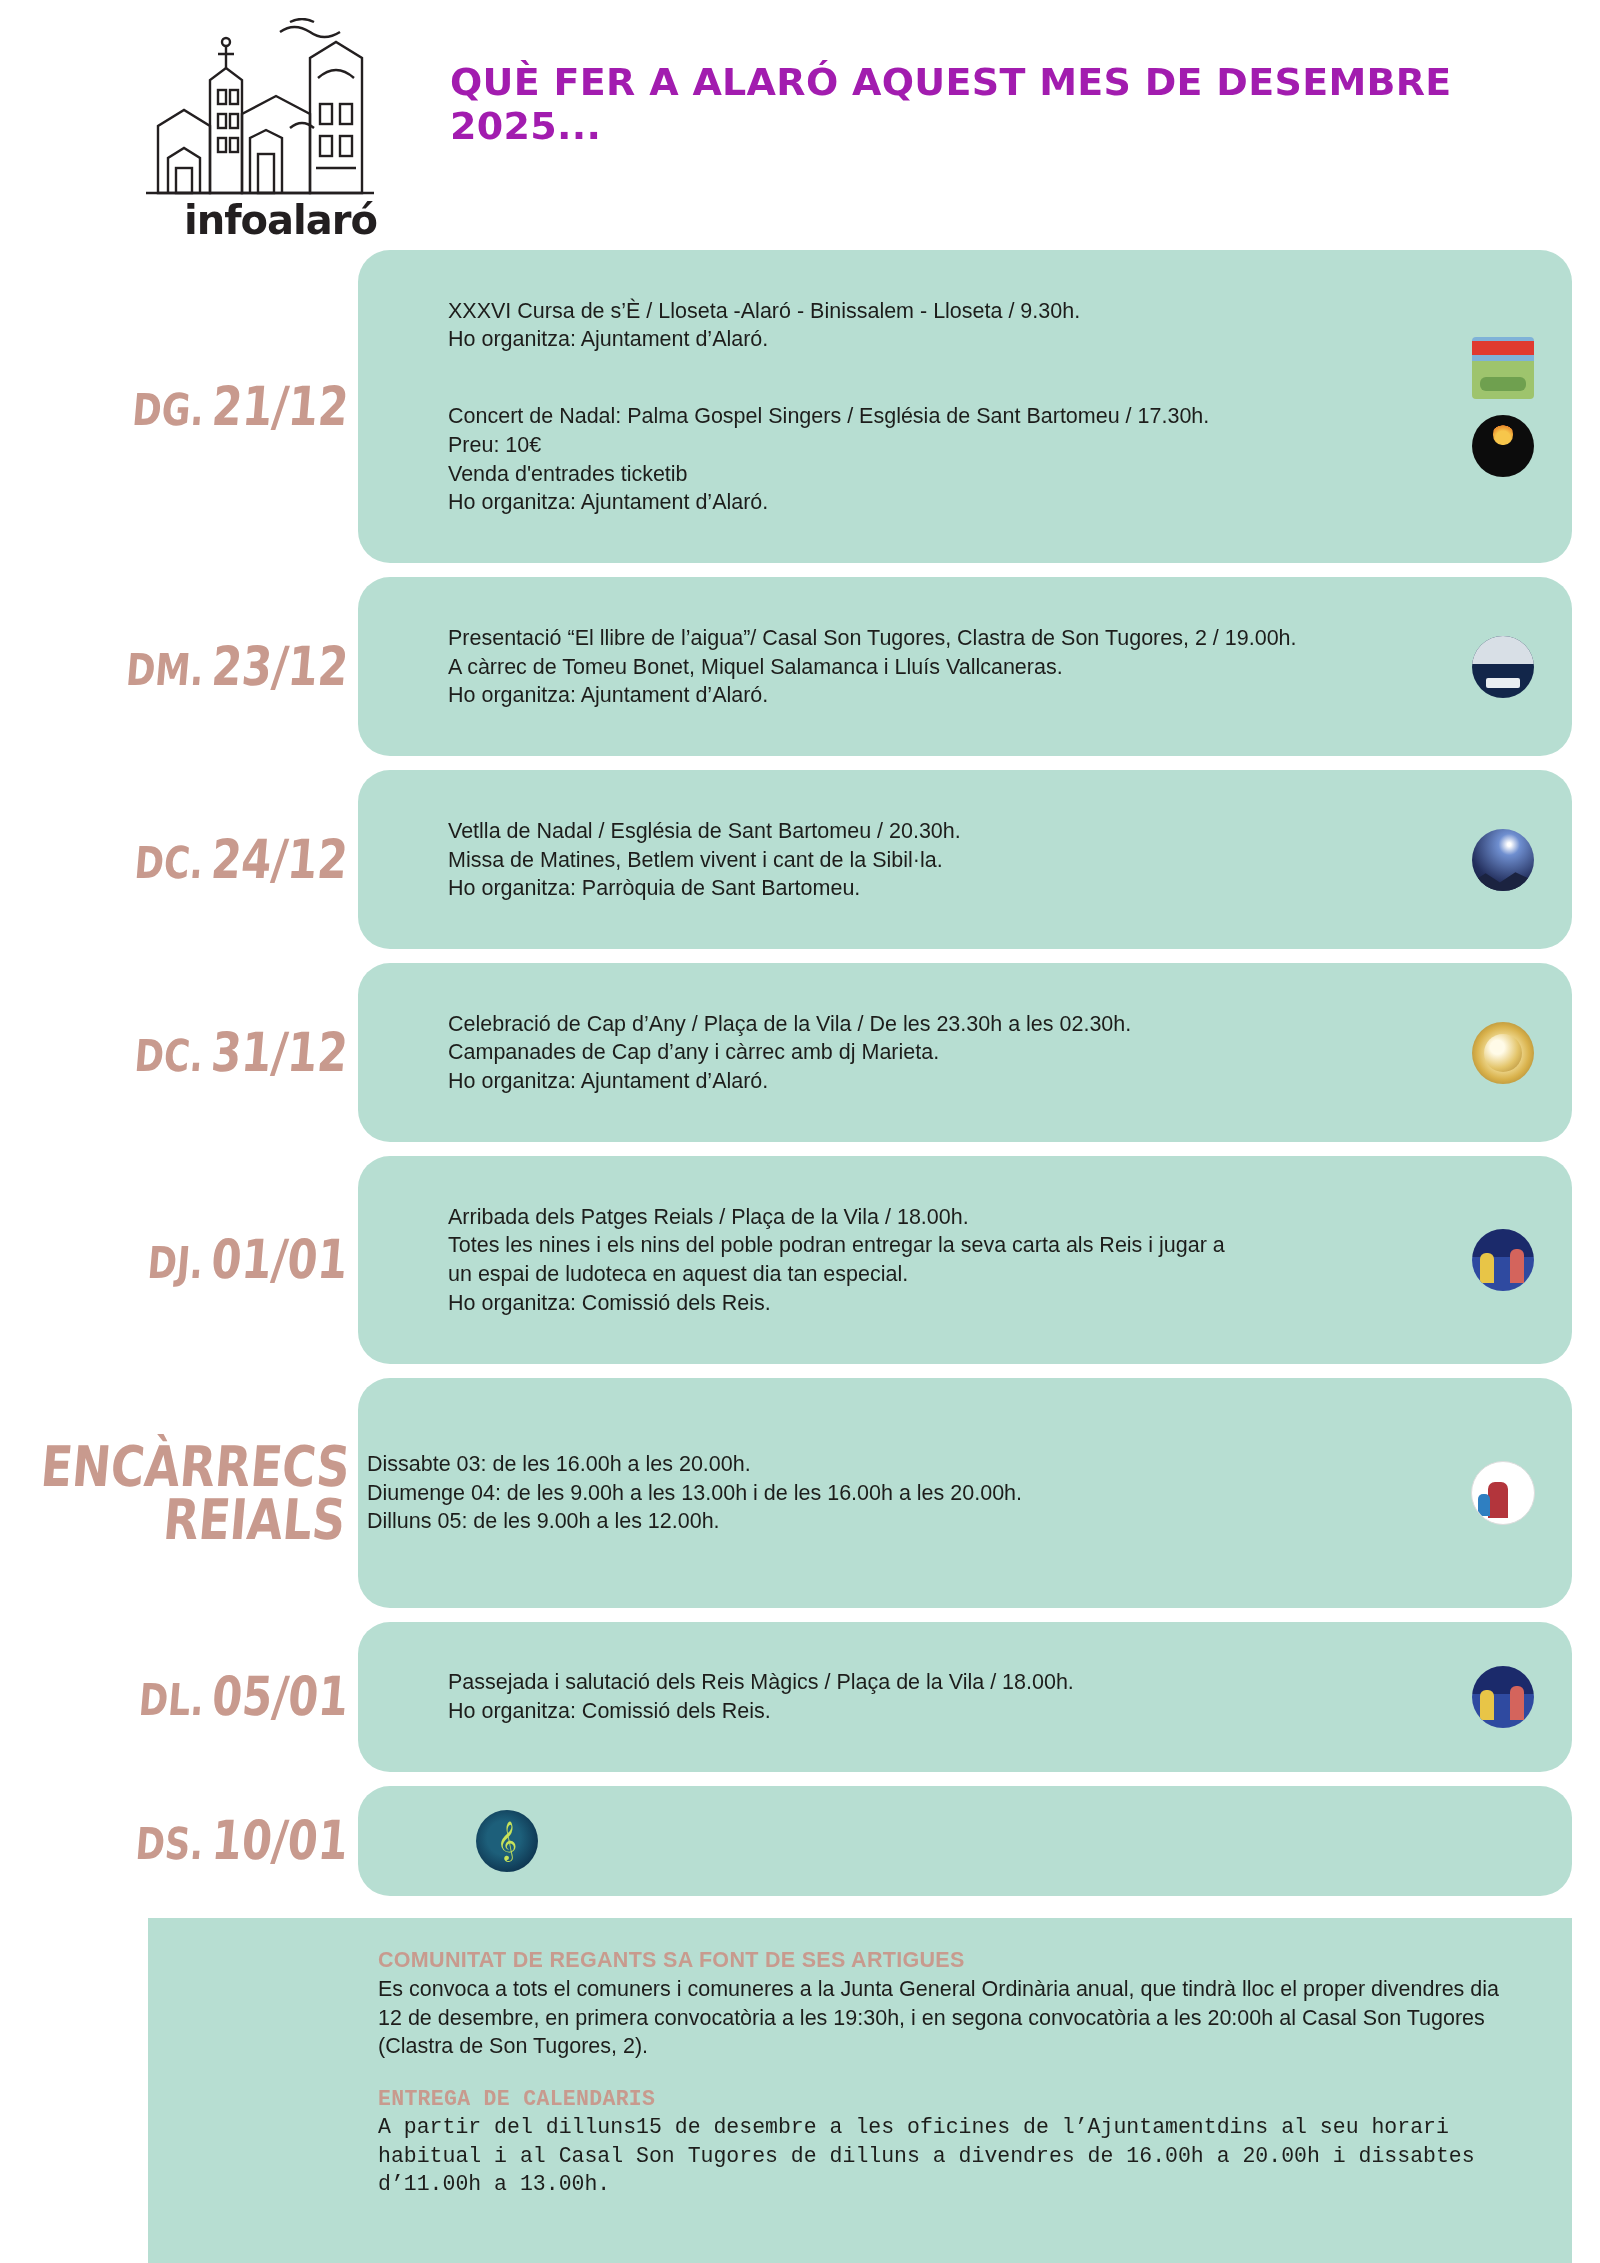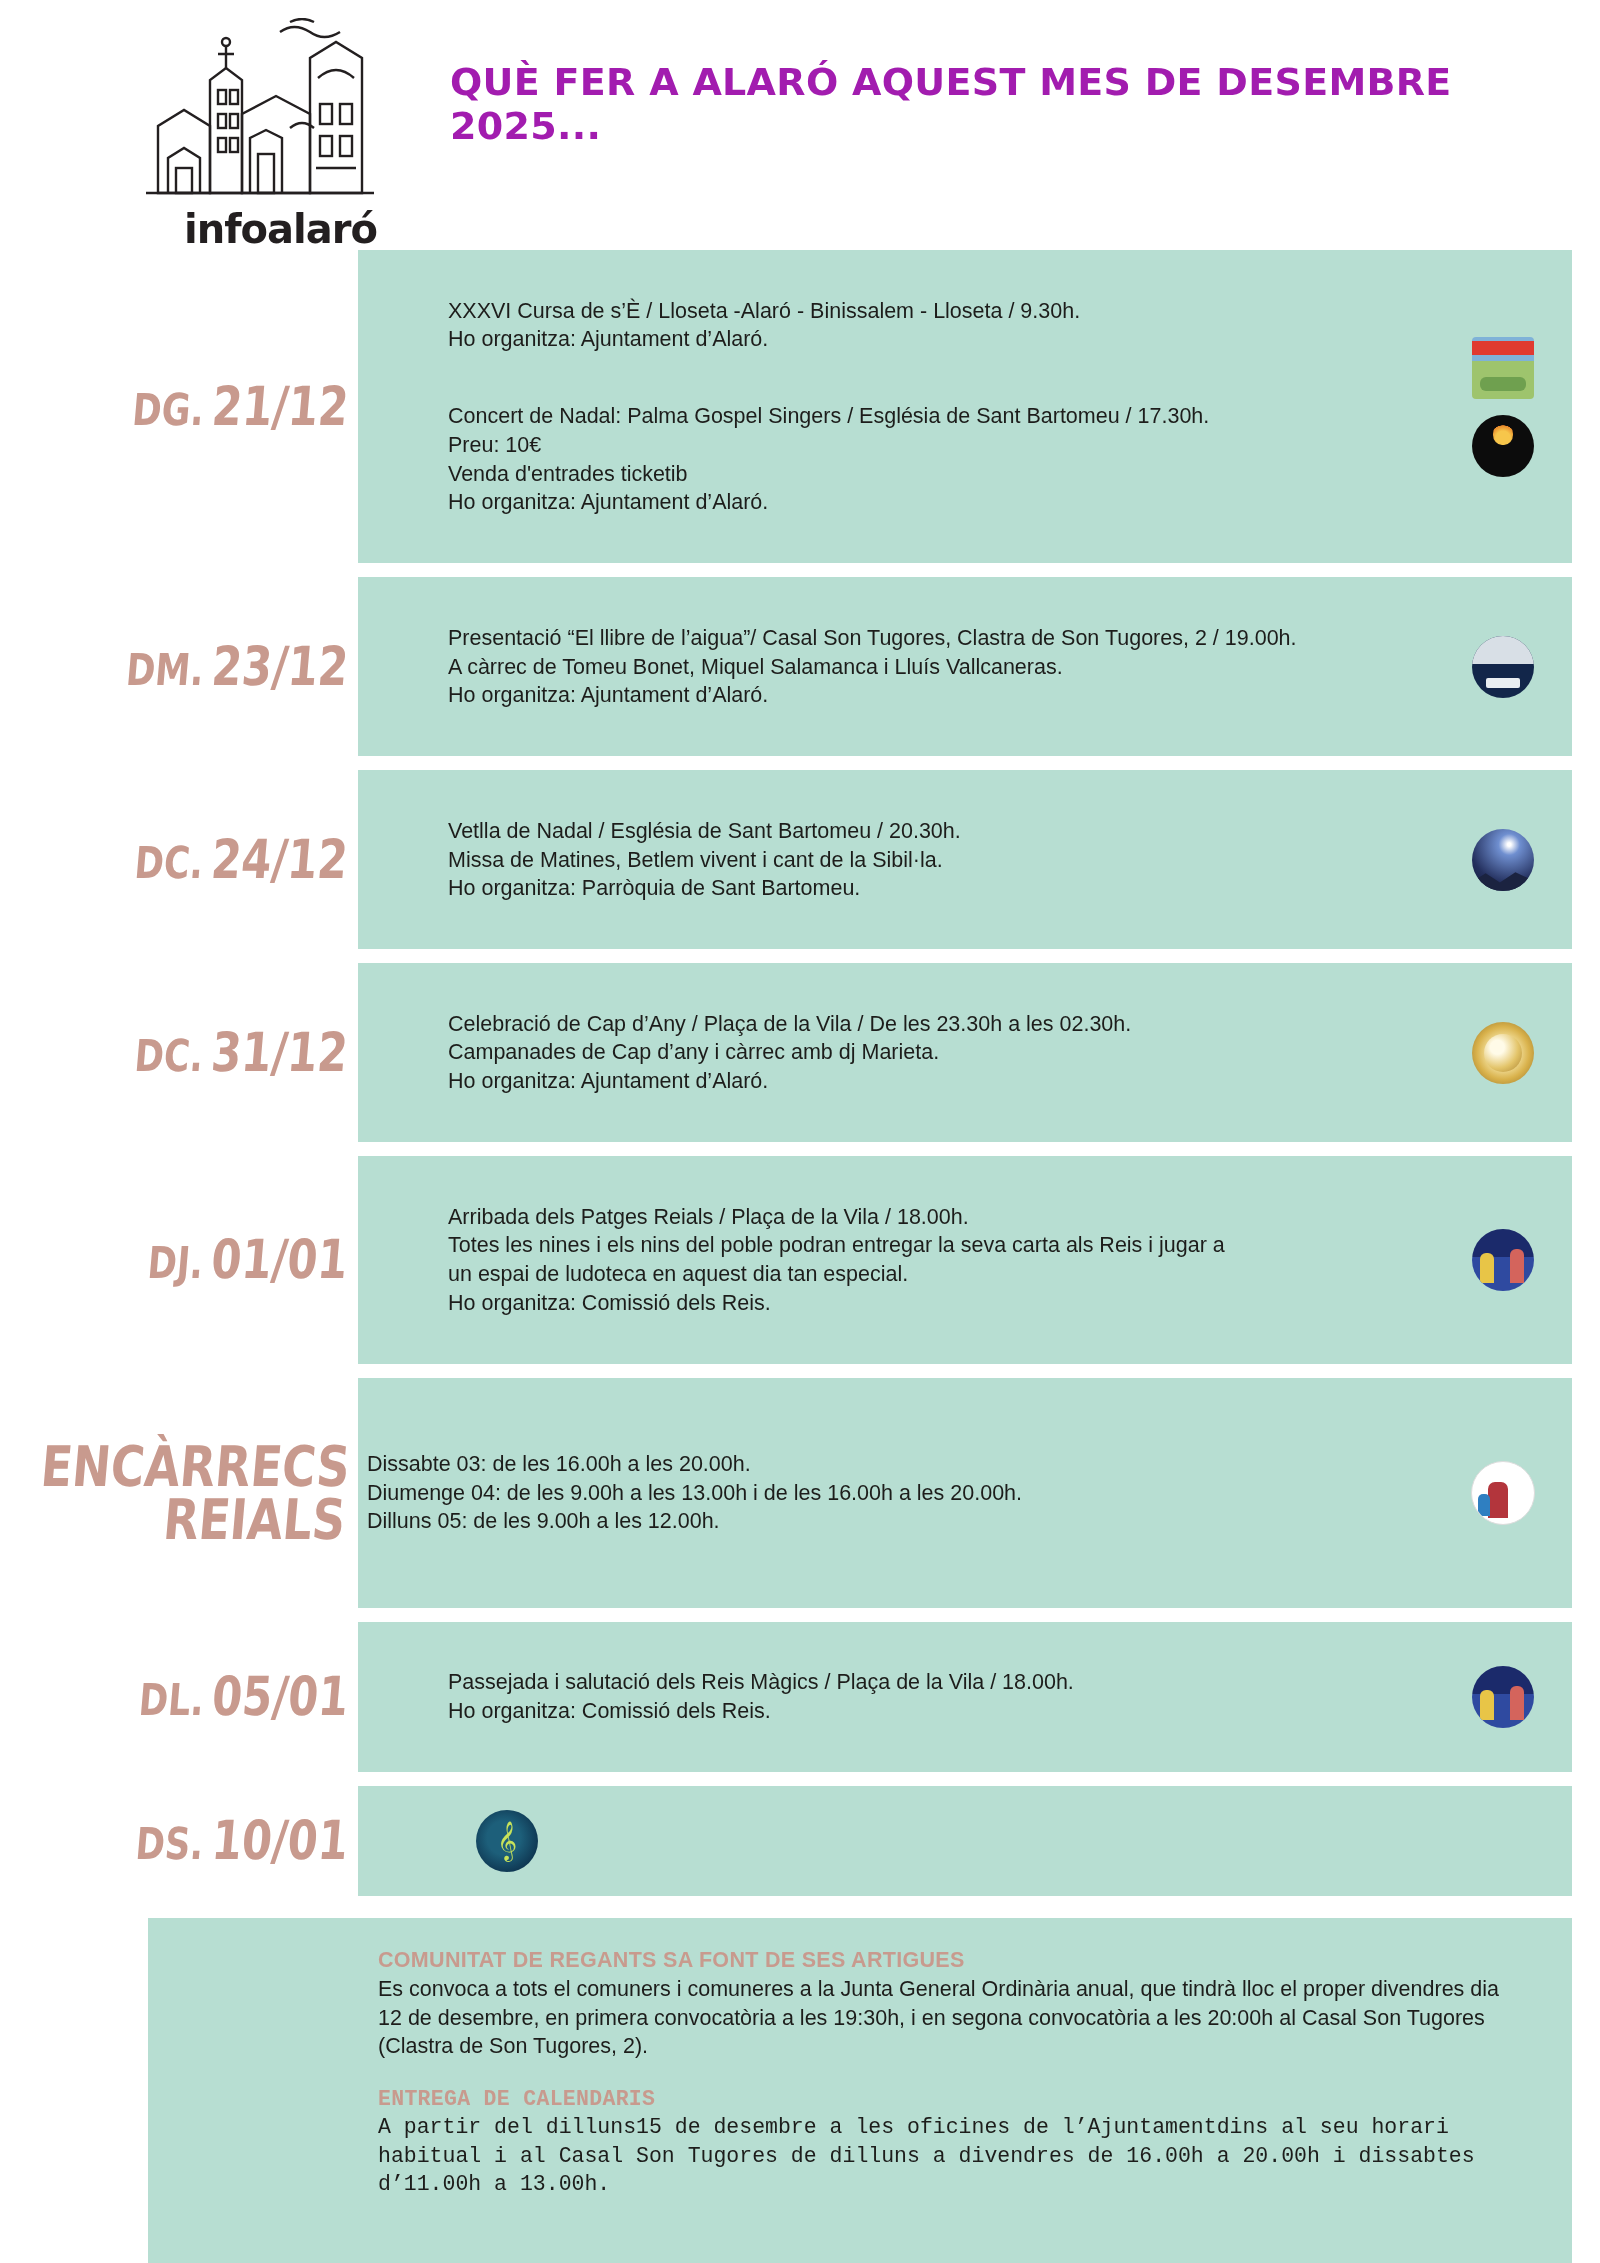--- a/index.html
+++ b/index.html
@@ -23,21 +23,20 @@
     padding: 18px 0 0 140px;
     height: 250px;
     box-sizing: border-box;
   }
   .logo-block {
     width: 270px;
     flex: 0 0 270px;
     display: flex;
     flex-direction: column;
     align-items: flex-start;
-    gap: 9px;
   }
   .logo-mark {
     width: 240px;
     height: 185px;
   }
   .logo-word {
     font-family: "DejaVu Sans", sans-serif;
     font-weight: bold;
     font-size: 40px;
     letter-spacing: -1px;
@@ -96,20 +95,21 @@
   }
   .body-cell {
     flex: 1 1 auto;
     background: #b7ded2;
     display: flex;
     align-items: center;
     padding: 18px 24px 18px 90px;
     box-sizing: border-box;
     min-height: 110px;
     position: relative;
+    border-radius: 32px;
   }
   .body-text {
     flex: 1 1 auto;
     font-size: 21.5px;
     line-height: 1.33;
     color: #1d1d1b;
     white-space: pre-line;
   }
   .body-text .para + .para { margin-top: 20px; }
 

